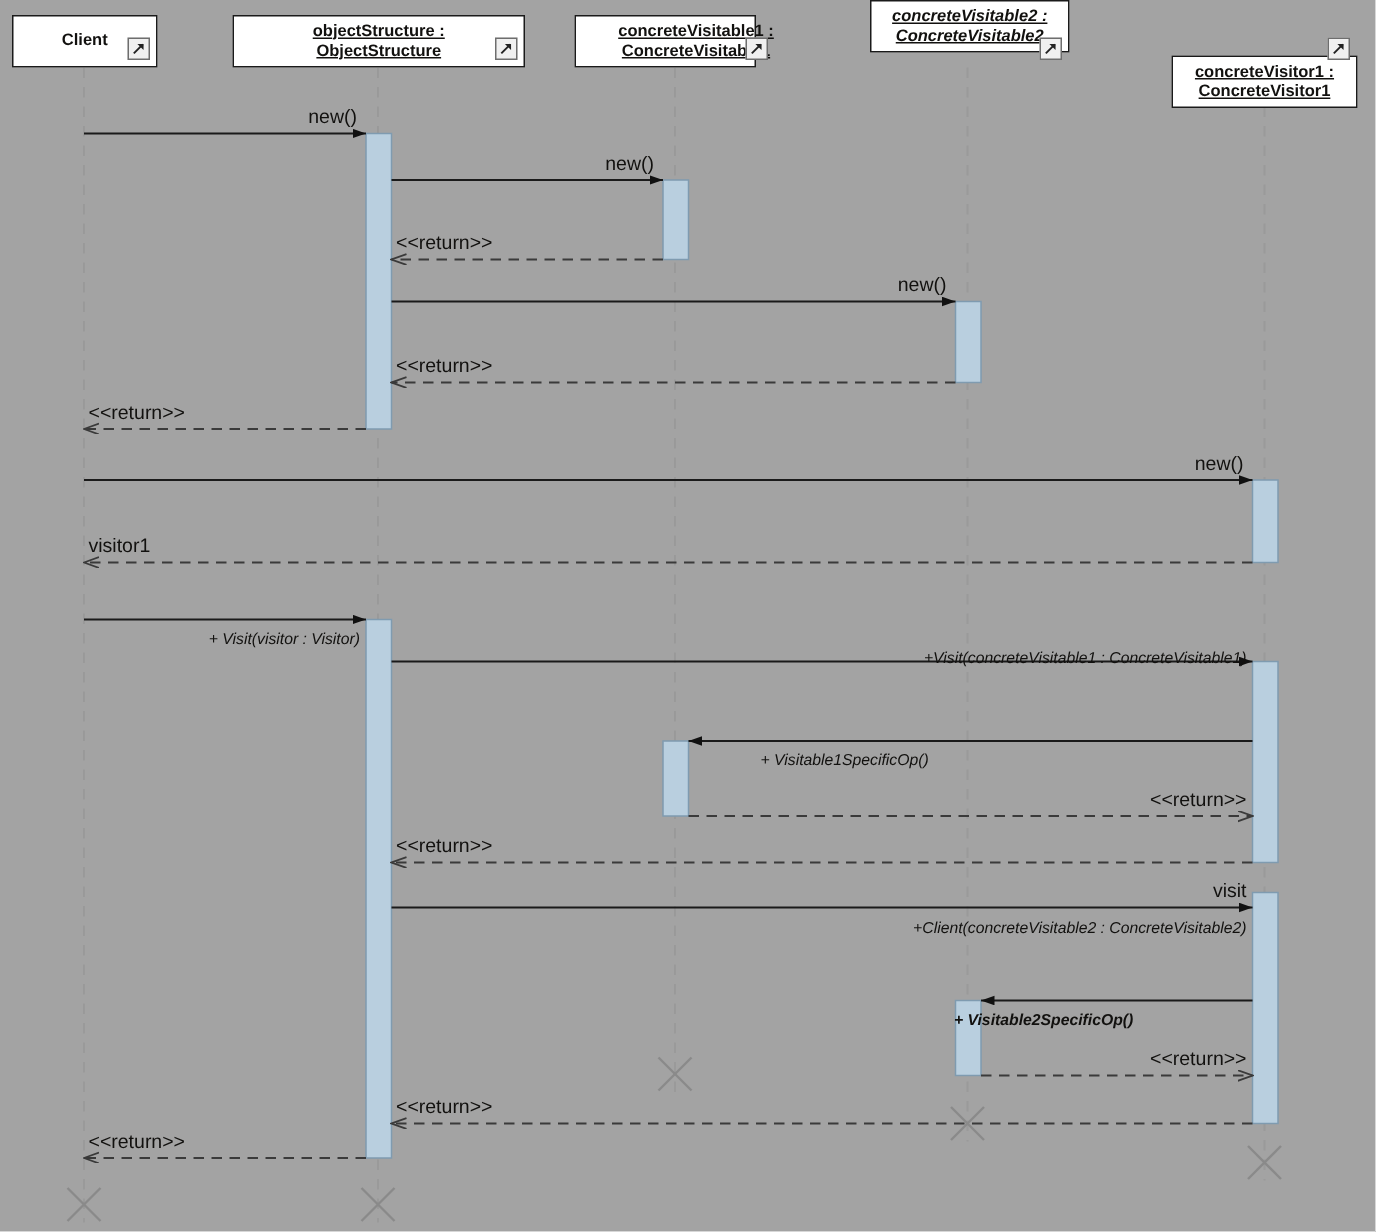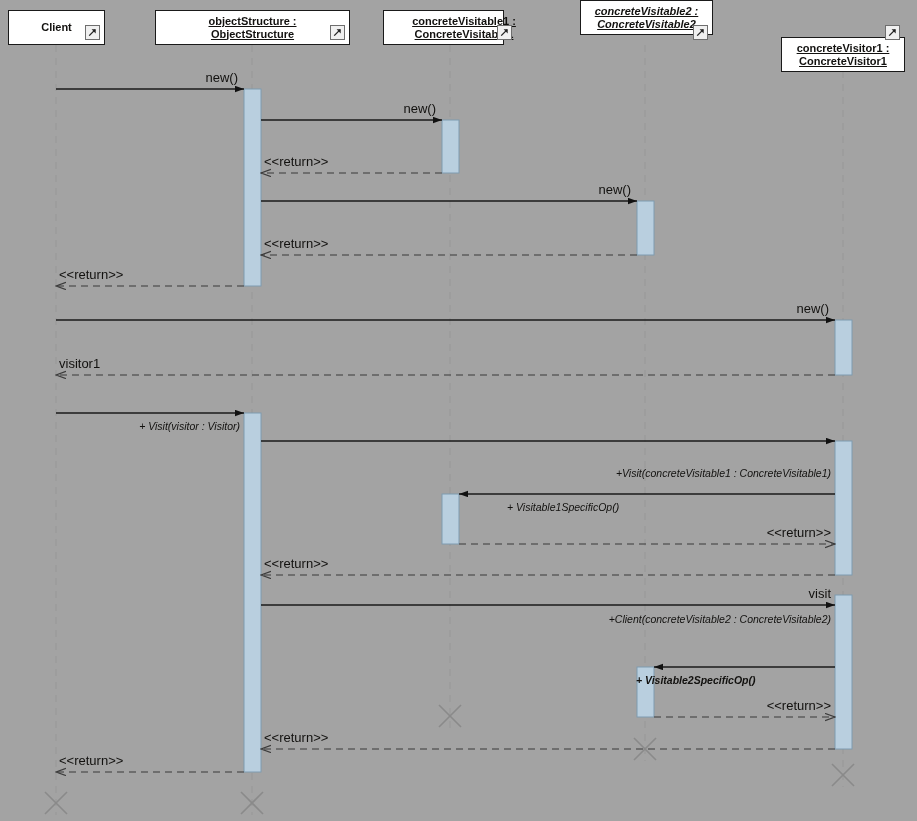--- a/index.html
+++ b/index.html
@@ -209,21 +209,21 @@
   <div id="message-labels">
       <div class="msg-label right" style="left: 238px; top: 72px;">new()</div>
       <div class="msg-label right" style="left: 436px; top: 103px;">new()</div>
       <div class="msg-label" style="left: 264px; top: 156px;">&lt;&lt;return&gt;&gt;</div>
       <div class="msg-label right" style="left: 631px; top: 184px;">new()</div>
       <div class="msg-label" style="left: 264px; top: 238px;">&lt;&lt;return&gt;&gt;</div>
       <div class="msg-label" style="left: 59px; top: 269px;">&lt;&lt;return&gt;&gt;</div>
       <div class="msg-label right" style="left: 829px; top: 303px;">new()</div>
       <div class="msg-label" style="left: 59px; top: 358px;">visitor1</div>
       <div class="msg-label italic right" style="left: 240px; top: 420px;">+ Visit(visitor : Visitor)</div>
-      <div class="msg-label italic right" style="left: 831px; top: 467px;">+Visit(concreteVisitable1 : ConcreteVisitable1)</div>
+      <div class="msg-label italic right" style="left: 831px; top: 433px;">+Visit(concreteVisitable1 : ConcreteVisitable1)</div>
       <div class="msg-label italic" style="left: 463px; top: 501px; margin-left: 44px;">+ Visitable1SpecificOp()</div>
       <div class="msg-label right" style="left: 831px; top: 527px;">&lt;&lt;return&gt;&gt;</div>
       <div class="msg-label" style="left: 264px; top: 558px;">&lt;&lt;return&gt;&gt;</div>
       <div class="msg-label right" style="left: 831px; top: 588px;">visit</div>
       <div class="msg-label italic right" style="left: 831px; top: 613px;">+Client(concreteVisitable2 : ConcreteVisitable2)</div>
       <div class="msg-label italic" style="left: 636px; top: 674px; font-weight: bold;">+ Visitable2SpecificOp()</div>
       <div class="msg-label right" style="left: 831px; top: 700px;">&lt;&lt;return&gt;&gt;</div>
       <div class="msg-label" style="left: 264px; top: 732px;">&lt;&lt;return&gt;&gt;</div>
       <div class="msg-label" style="left: 59px; top: 755px;">&lt;&lt;return&gt;&gt;</div>
     </div>

